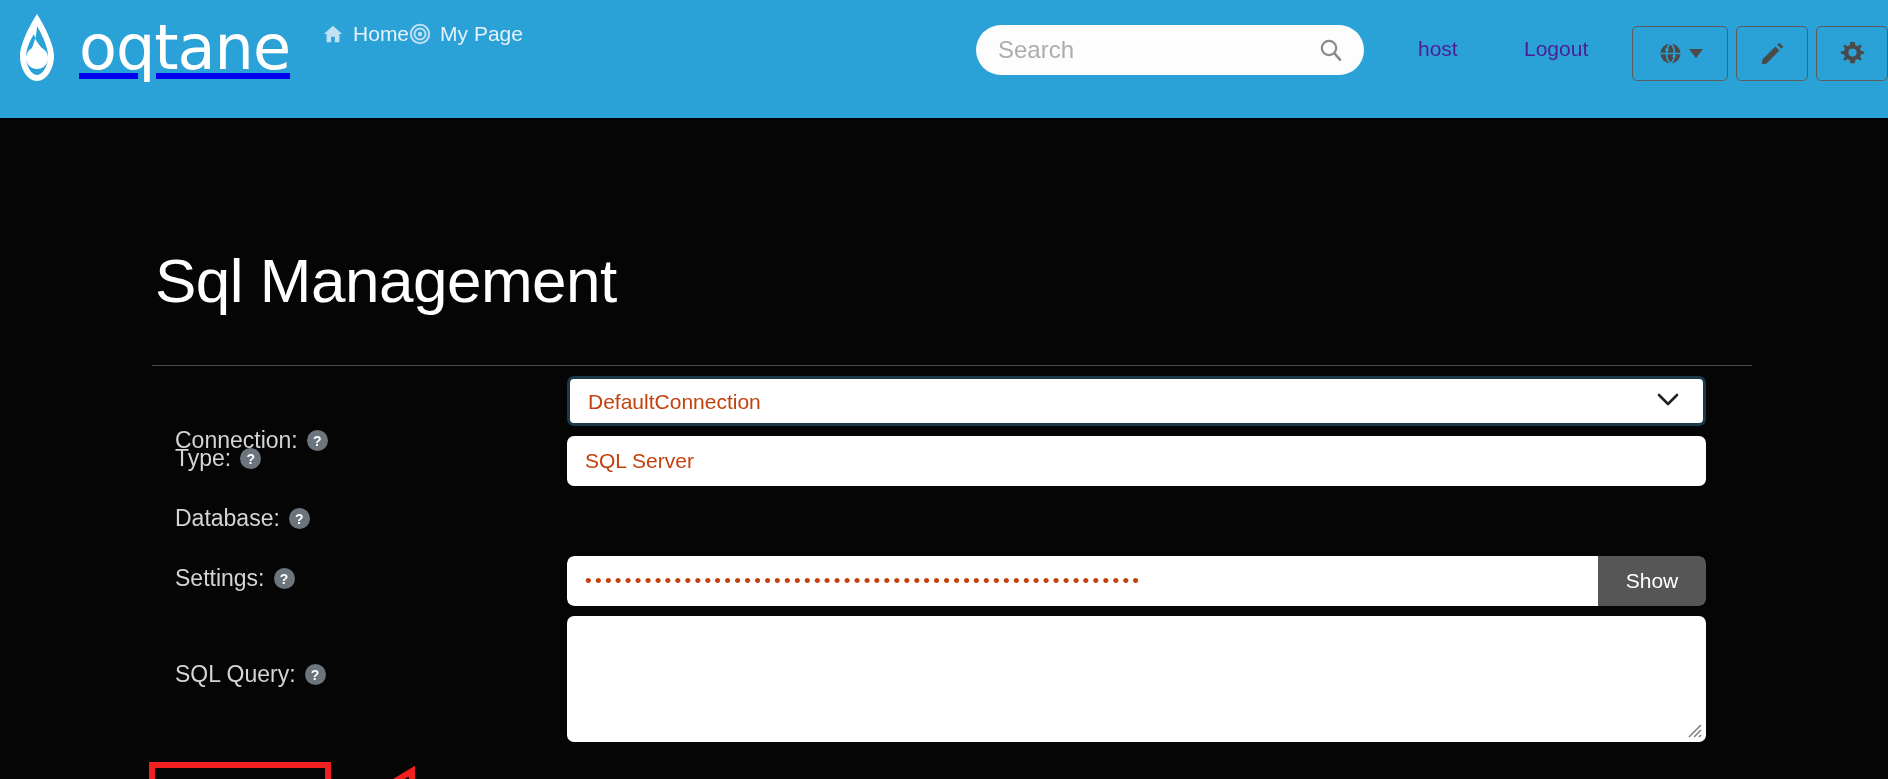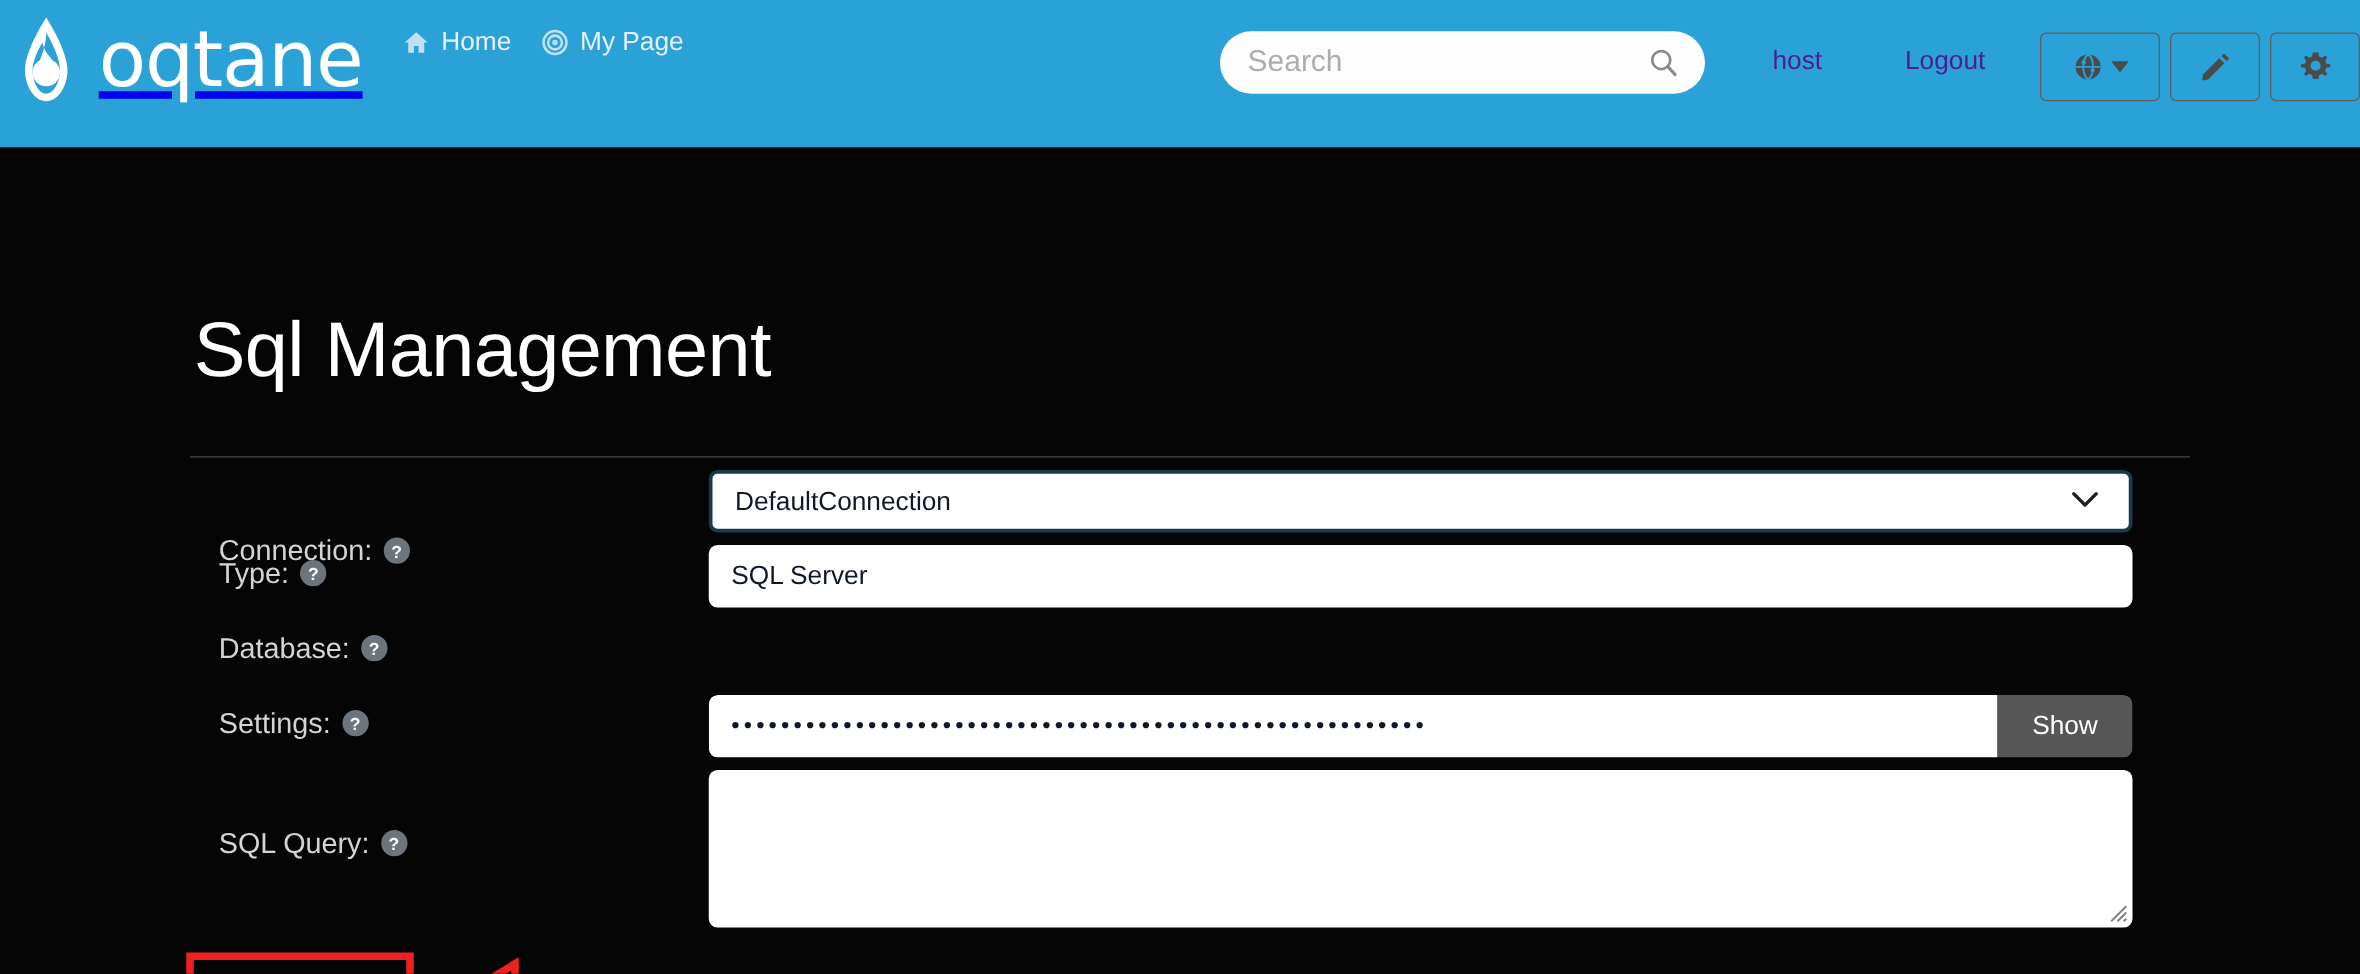--- a/index.html
+++ b/index.html
@@ -38,21 +38,20 @@
     font-weight: 400;
     font-family: "DejaVu Sans", sans-serif;
     margin-left: 19px;
   }
 
   .nav {
     display: flex;
     align-items: flex-start;
     margin-left: 32px;
     margin-top: 22px;
-    gap: 24px;
   }
   .nav-item {
     display: flex;
     align-items: center;
     gap: 9px;
     color: #e6f2fa;
     font-size: 21px;
     text-decoration: none;
     cursor: pointer;
   }
@@ -179,21 +178,21 @@
   .field {
     position: absolute;
     left: 567px;
     width: 1139px;
     height: 50px;
     background: #ffffff;
     border: none;
     border-radius: 7px;
     font-size: 21px;
     font-family: "Liberation Sans", sans-serif;
-    color: #0f172a;
+    color: #c2410c;
     padding: 0 18px;
     outline: none;
   }
 
   .field-select {
     top: 258px;
     border: 3px solid #1b3a48;
     appearance: none;
     -webkit-appearance: none;
     cursor: pointer;

